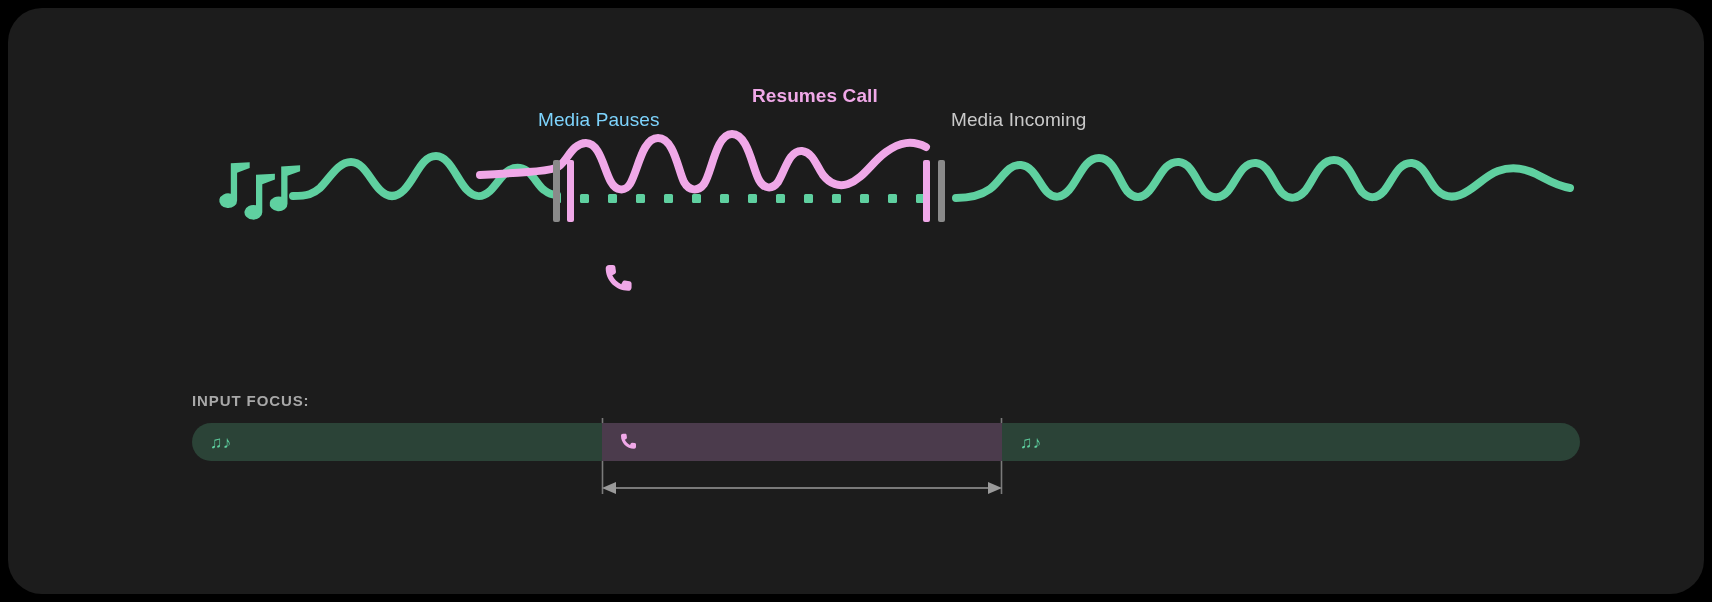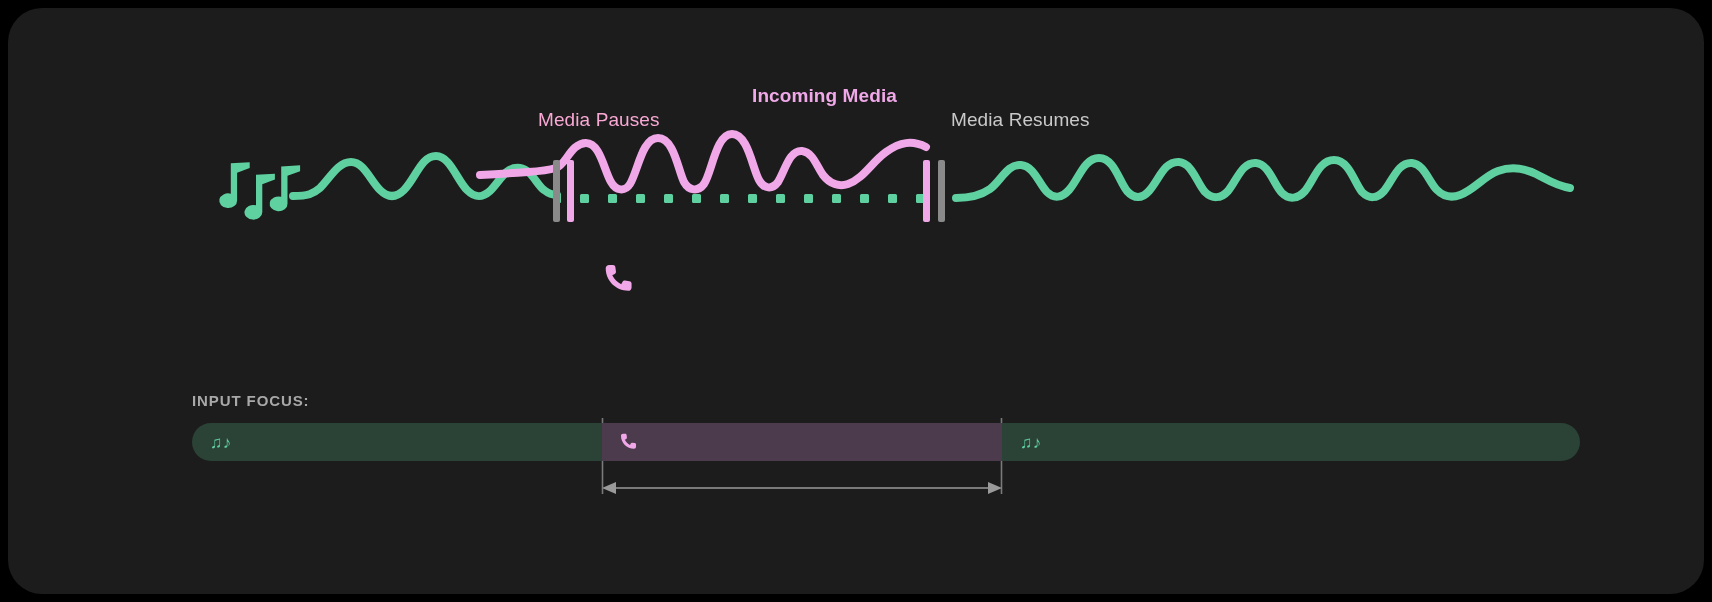--- a/index.html
+++ b/index.html
@@ -39,21 +39,21 @@
     top: 0;
   }
 
   .tl-label {
     position: absolute;
     white-space: nowrap;
     font-size: 19px;
     letter-spacing: 0.1px;
   }
   #label-media-pauses {
-    color: #f9a8d4;
+    color: #7dd3fc;
     left: 530px;
     top: 101px;
   }
   #label-media-resumes {
     color: #c9c9c9;
     left: 943px;
     top: 101px;
   }
   #label-incoming-call {
     color: #f0a8e8;
@@ -235,23 +235,23 @@
         <path d="M4.2 2.4 C2.6 2.4 1.4 3.6 1.4 5.2 C1.4 15.4 9.6 23.6 19.8 23.6
                  C21.4 23.6 22.6 22.4 22.6 20.8 L22.6 17.6 C22.6 16.6 21.9 15.8 20.9 15.7
                  L17.2 15.2 C16.4 15.1 15.6 15.5 15.2 16.2 L14.1 18.2
                  C11.0 16.7 8.3 14.0 6.8 10.9 L8.8 9.8 C9.5 9.4 9.9 8.6 9.8 7.8
                  L9.3 4.1 C9.2 3.1 8.4 2.4 7.4 2.4 Z"></path>
       </g>
     </svg>
 
     <div class="tl-label" id="label-media-pauses">Media Pauses</div>
 
-    <div class="tl-label" id="label-incoming-call">Incoming Media</div>
-
-    <div class="tl-label" id="label-media-resumes">Media Resumes</div>
+    <div class="tl-label" id="label-incoming-call">Resumes Call</div>
+
+    <div class="tl-label" id="label-media-resumes">Media Incoming</div>
   </div>
 
   <div id="focus-section">
 
     <div id="input-focus-label">INPUT FOCUS:</div>
 
     <svg id="override-svg" width="1696" height="256" viewBox="0 0 1696 256">
       <line x1="594.5" y1="80" x2="594.5" y2="156" stroke="#7a7a7a" stroke-width="1.6"></line>
       <line x1="993.5" y1="80" x2="993.5" y2="156" stroke="#7a7a7a" stroke-width="1.6"></line>
       <line x1="600" y1="150" x2="988" y2="150" stroke="#9a9a9a" stroke-width="1.6"></line>

